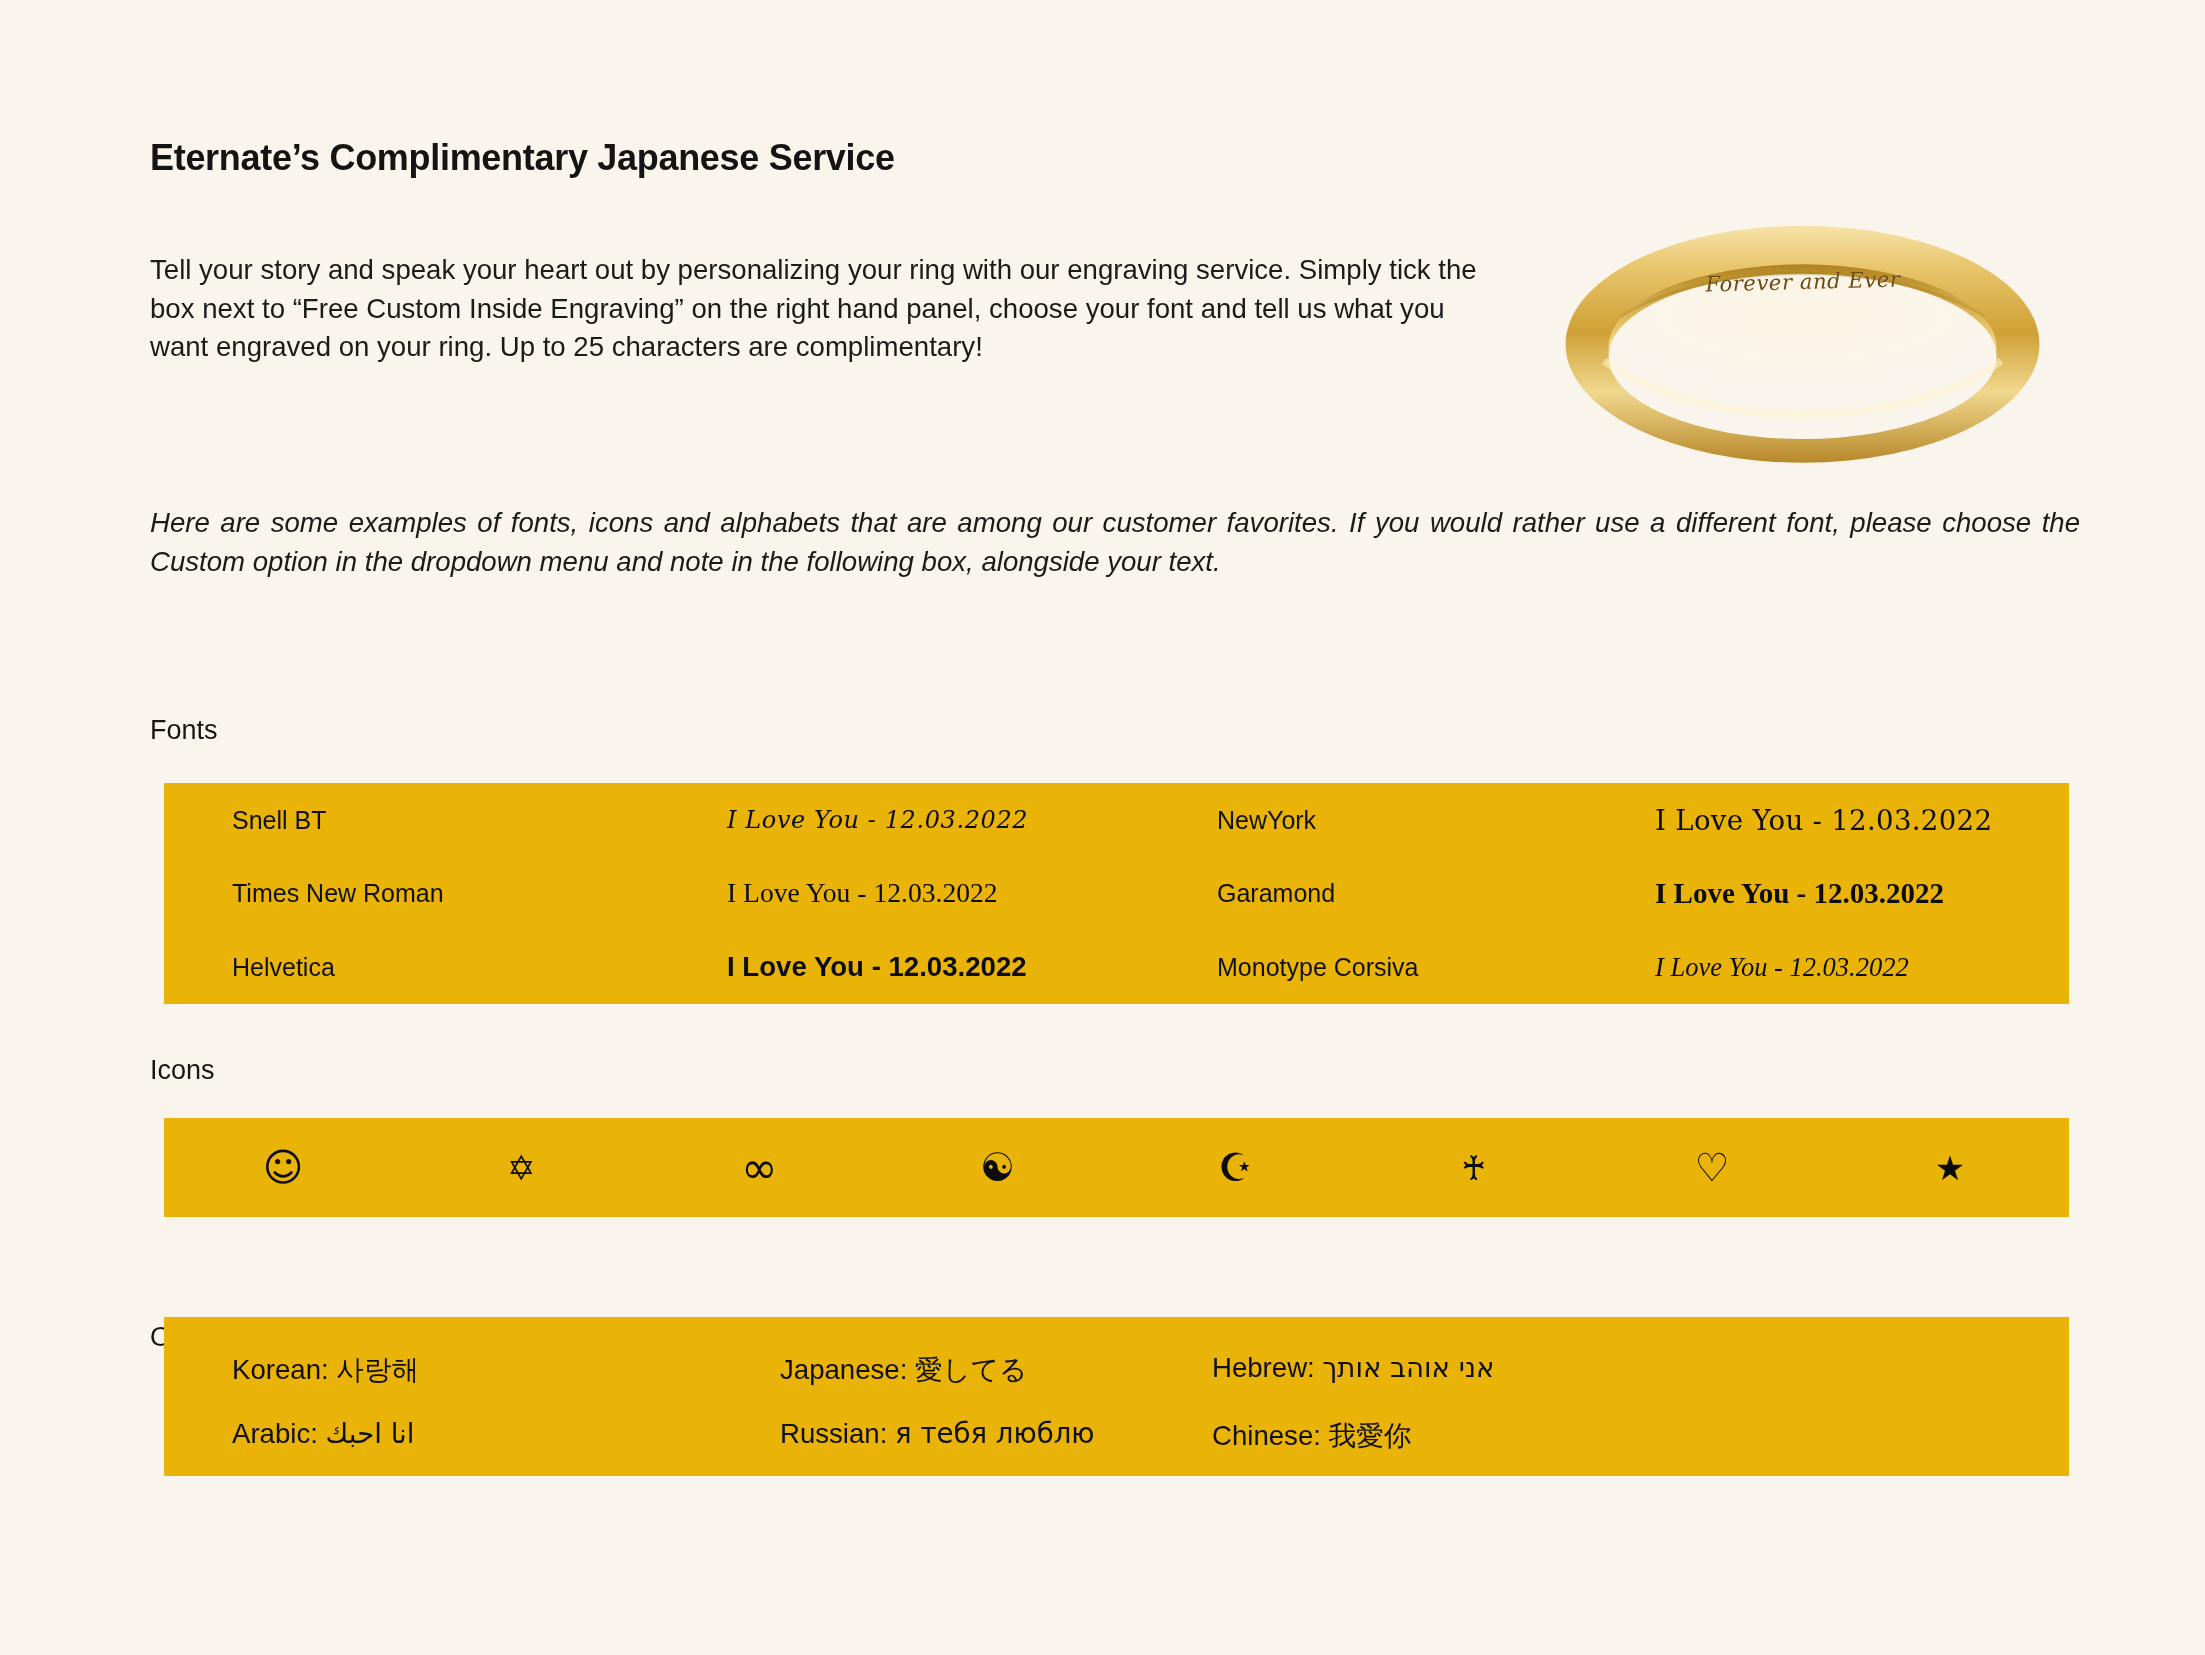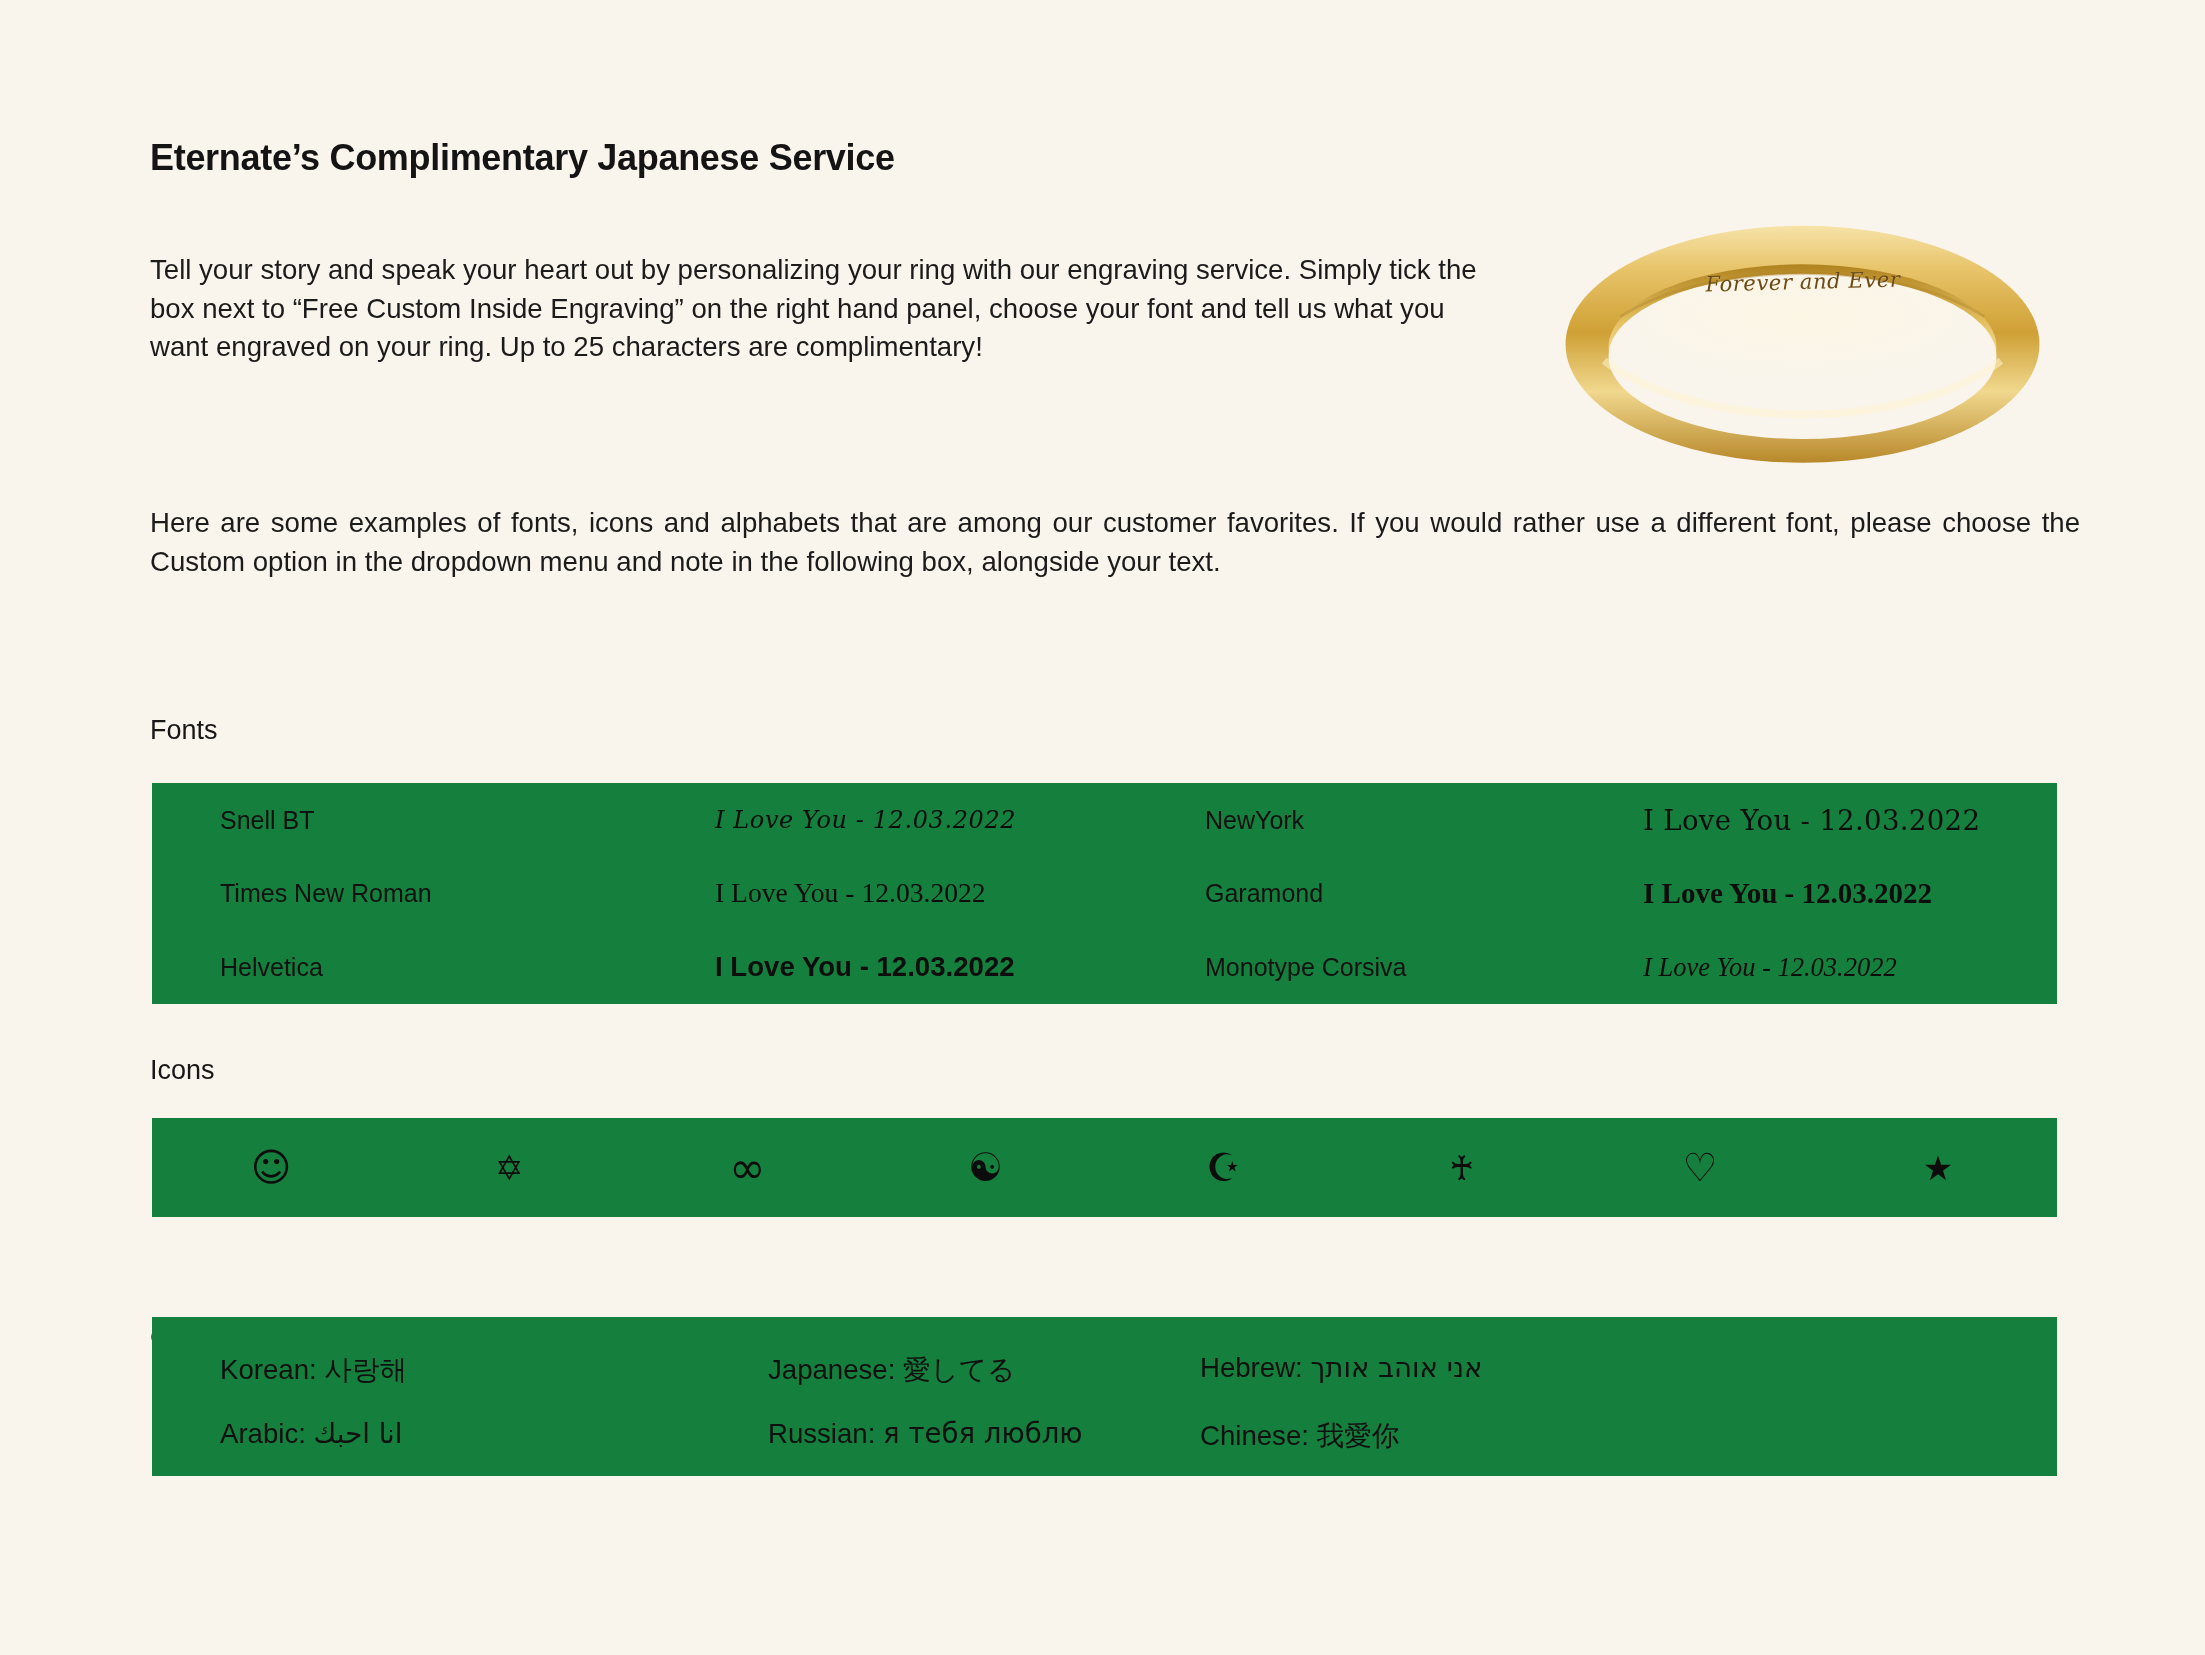--- a/index.html
+++ b/index.html
@@ -47,20 +47,21 @@
 
   .intro2 {
     position: absolute;
     left: 150px;
     top: 504px;
     width: 1930px;
     font-size: 27.6px;
     line-height: 1.40;
     color: #1b1b1b;
     text-align: justify;
+    font-style: italic;
   }
 
   
   .ring-wrap {
     position: absolute;
     left: 1538px;
     top: 212px;
     width: 529px;
     height: 259px;
   }
@@ -86,22 +87,22 @@
     font-size: 27px;
     color: #171717;
   }
   .label-fonts   { top: 715px; }
   .label-icons   { top: 1055px; }
   .label-alpha   { top: 1322px; }
 
   
   .panel {
     position: absolute;
-    left: 152px;
-    background: #15803d;
+    left: 164px;
+    background: #eab308;
   }
   .panel-fonts {
     top: 783px;
     width: 1905px;
     height: 221px;
   }
   .panel-icons {
     top: 1118px;
     width: 1905px;
     height: 99px;

